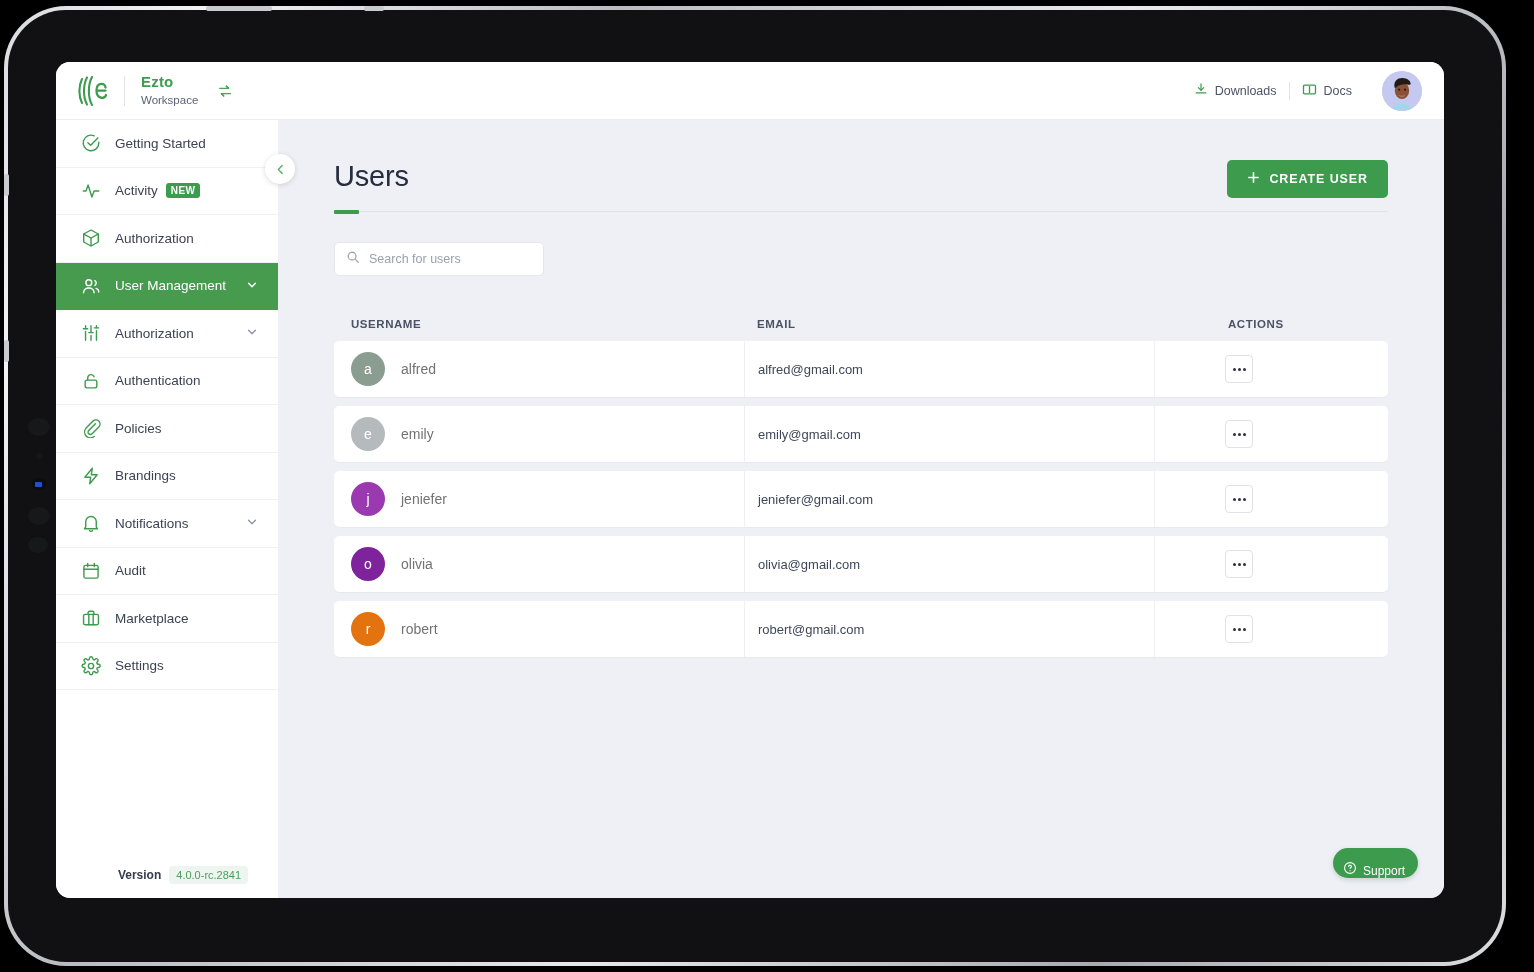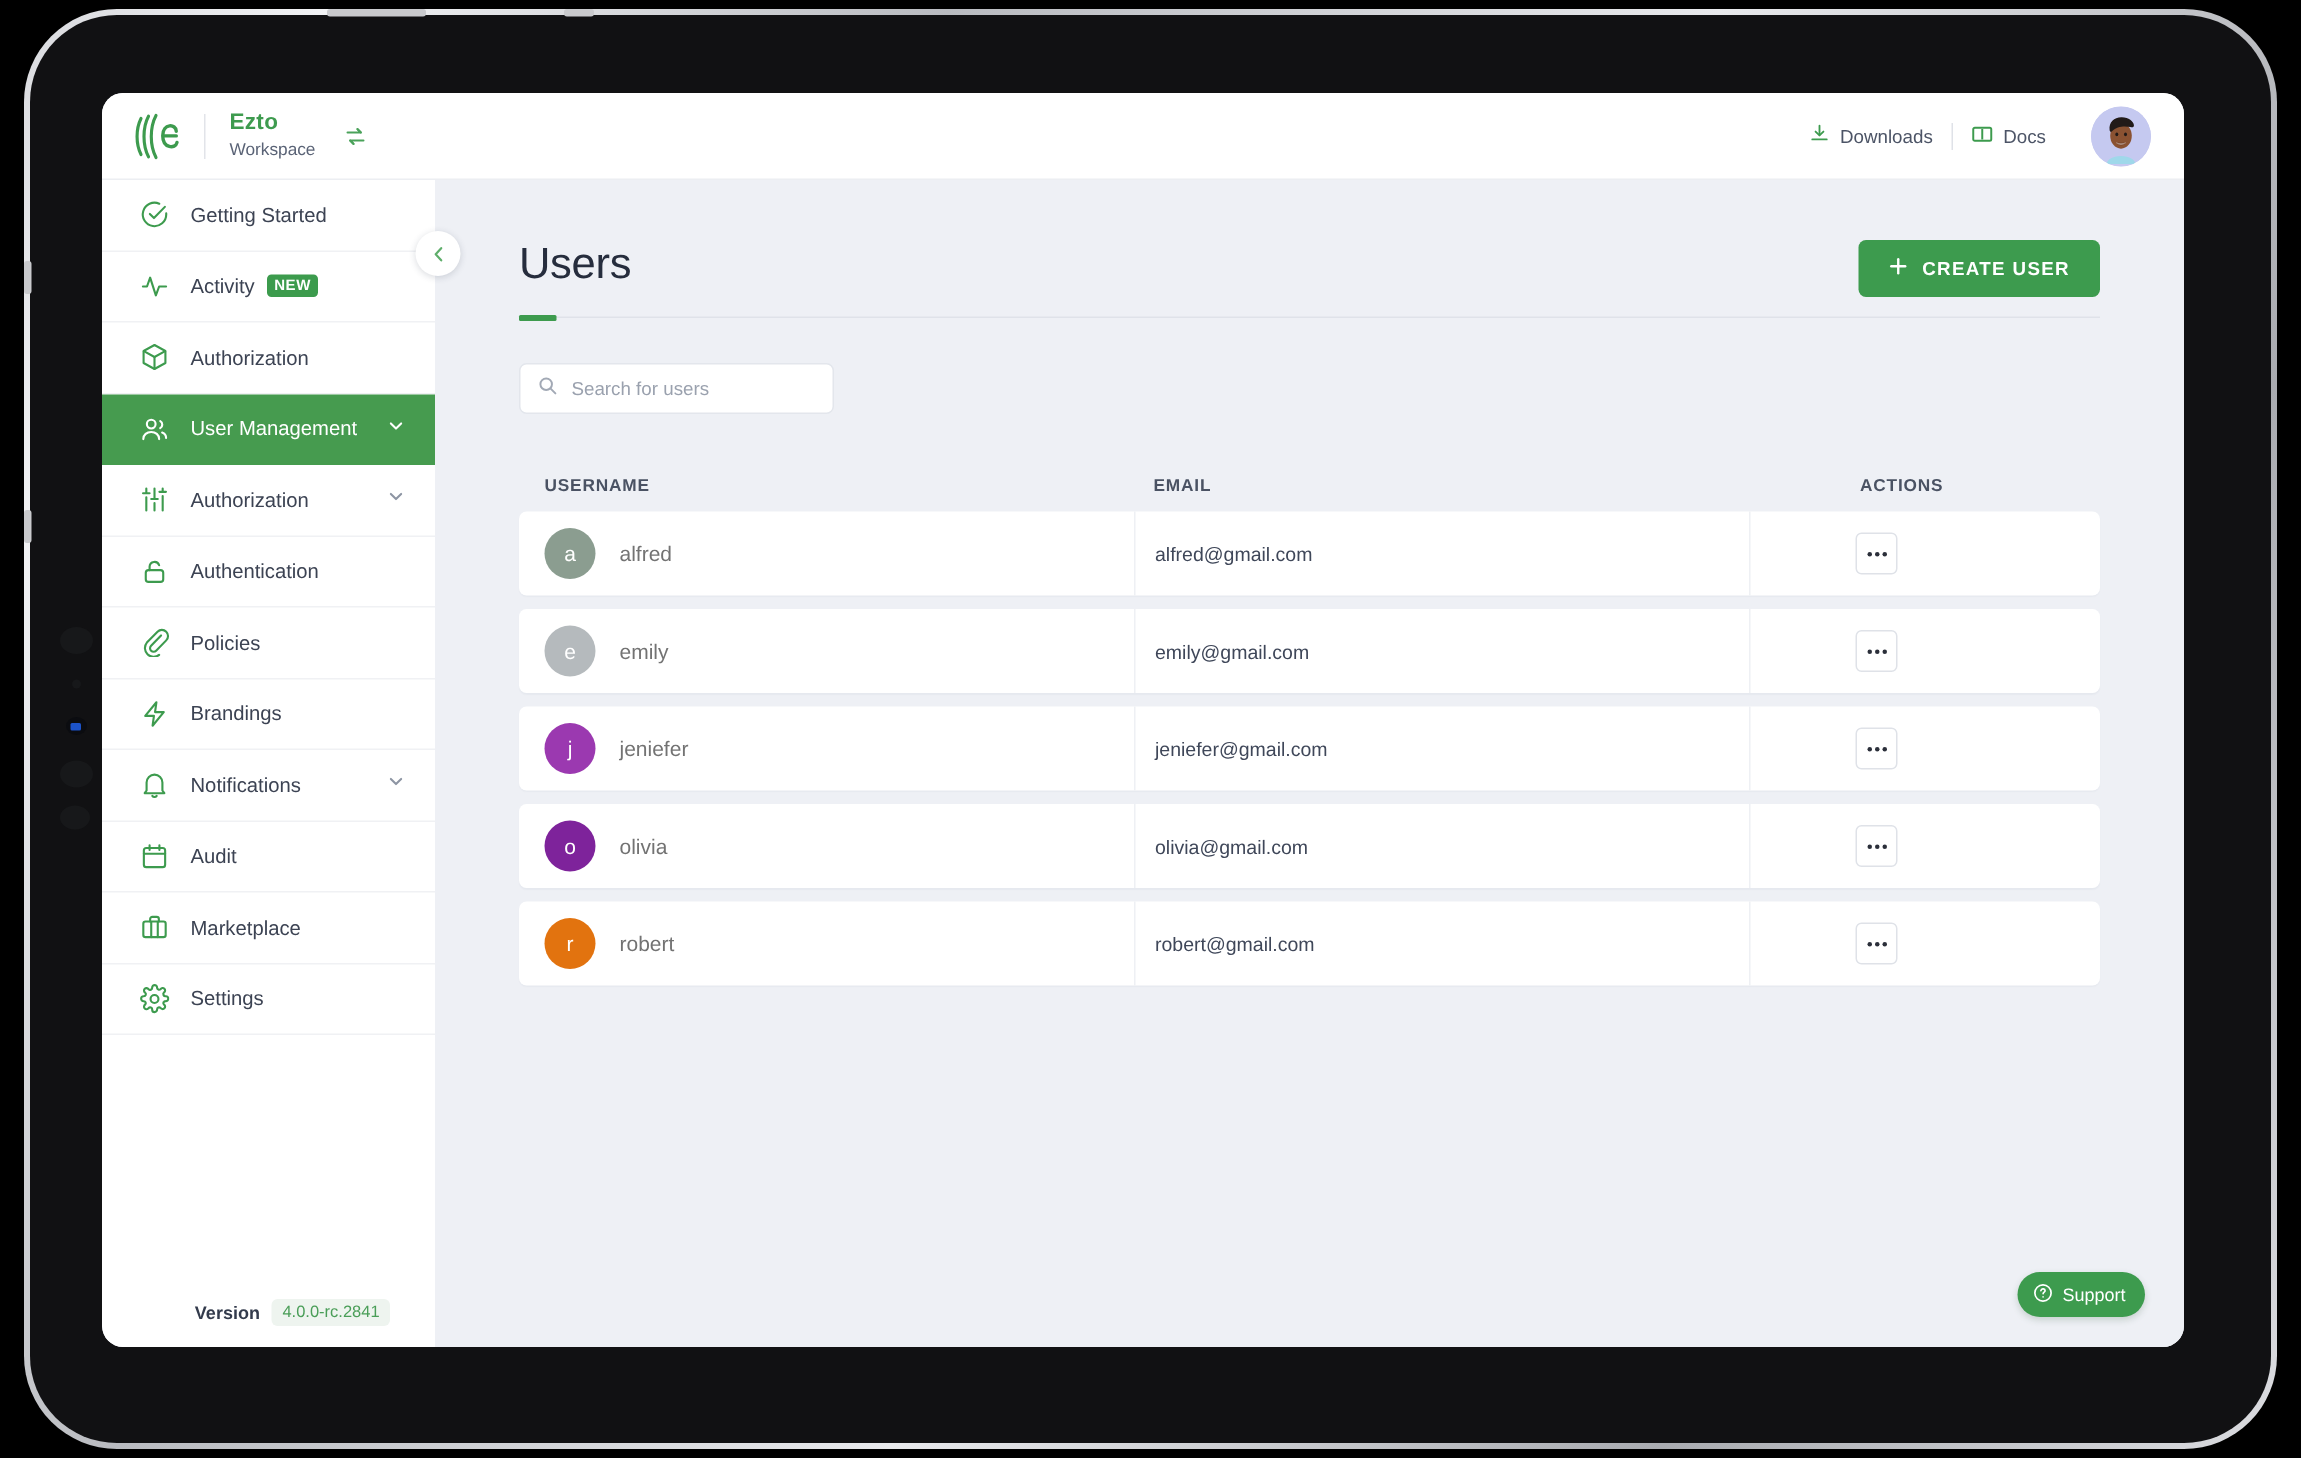--- a/index.html
+++ b/index.html
@@ -8,21 +8,21 @@
     width: 1534px;
     height: 972px;
     overflow: hidden;
     background: #000000;
     font-family: "Liberation Sans", sans-serif;
   }
 
   
   .device-outer {
     position: absolute;
-    left: 16px; top: 6px;
+    left: 4px; top: 6px;
     width: 1502px; height: 960px;
     border-radius: 62px;
     background: linear-gradient(120deg,#d9dade 0%, #f2f3f5 10%, #b9bbc0 30%, #e8e9ec 55%, #a9abb0 80%, #dcdde1 100%);
     padding: 4px;
   }
   .device-bezel {
     width: 100%; height: 100%;
     border-radius: 58px;
     background: #111113;
     position: relative;
@@ -228,21 +228,21 @@
     display: flex; align-items: center; justify-content: center;
     cursor: pointer; gap: 2px;
   }
   .dots-btn i { width: 3px; height: 3px; background: #2b2f3a; border-radius: 50%; display:block;}
 
   
   .support-btn {
     position: absolute; right: 26px; bottom: 20px;
     background: #3d9b4e; color: #fff;
     border-radius: 16px; height: 30px;
-    display: flex; align-items: center; gap: 6px;
+    display: flex; align-items: flex-end; gap: 6px;
     padding: 0 13px 0 10px;
     font-size: 12px; cursor: pointer;
     box-shadow: 0 2px 5px rgba(40,80,50,.2);
   }
 </style>
 </head>
 <body>
 
 <div class="device-outer">
   <div class="device-bezel">

